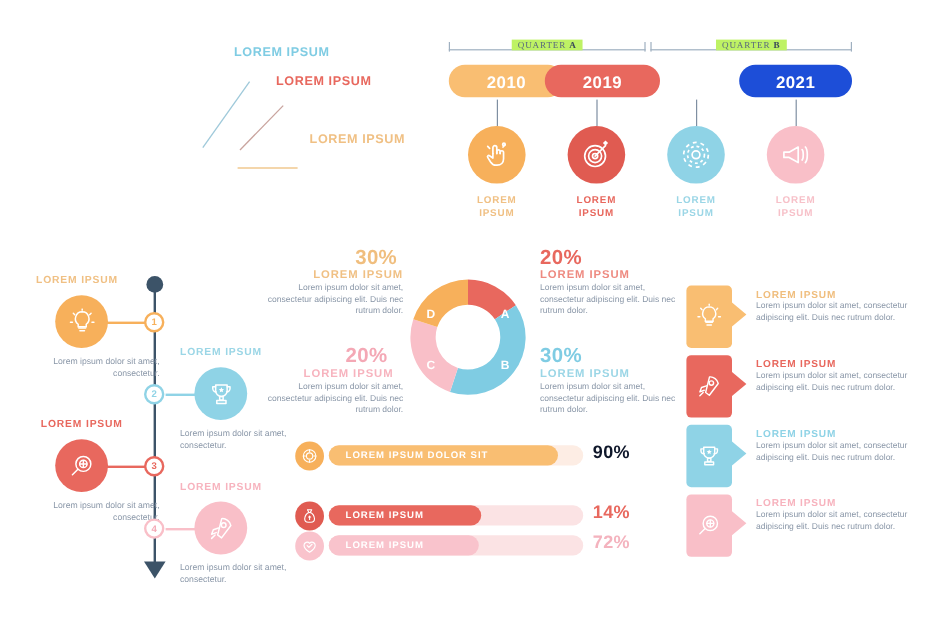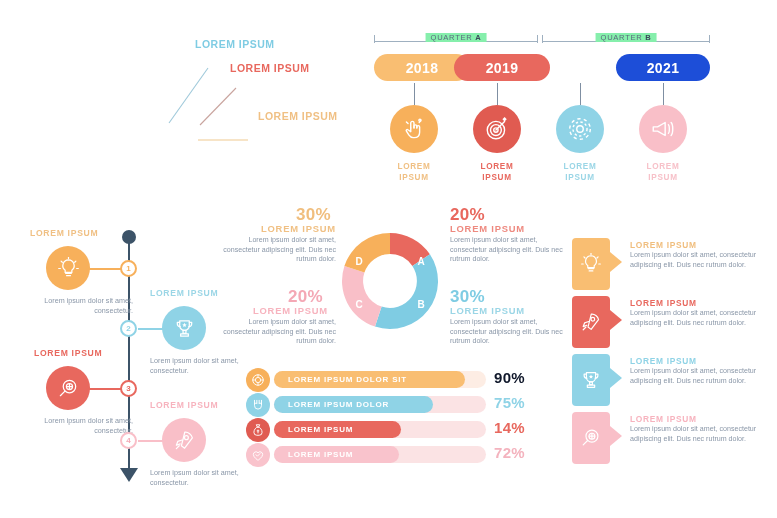--- a/index.html
+++ b/index.html
@@ -24,21 +24,21 @@
   .ring-label { font-size:10.5px; font-weight:bold; letter-spacing:.5px; white-space:nowrap; }
 
   
   #quarters { left: 374px; top: 30px; width: 336px; height: 175px; }
   .q-bracket { position:absolute; top:0; height:12px; }
   .q-bracket .bar { position:absolute; left:0; right:0; top:11px; height:1.2px; background:#9fb0c0; }
   .q-bracket .tick-l, .q-bracket .tick-r { position:absolute; top:5px; width:1.2px; height:8px; background:#9fb0c0; }
   .q-bracket .tick-l { left:0; } .q-bracket .tick-r { right:0; }
   .q-bracket .lbl {
     position:absolute; left:50%; transform:translateX(-50%); top:3px;
-    background:#86efac; padding:0 5px; font-size:7.6px; letter-spacing:.7px; color:#5b6b7d; white-space:nowrap;
+    background:#bef264; padding:0 5px; font-size:7.6px; letter-spacing:.7px; color:#5b6b7d; white-space:nowrap;font-family:Liberation Serif, serif;
   }
   .q-bracket .lbl b { color:#3b4a5a; }
 
   .pill {
     position:absolute; top:24px; height:27px;
     display:flex; align-items:center; justify-content:center;
     color:#fff; font-size:14px; font-weight:bold; letter-spacing:.4px;
   }
   .stem { position:absolute; width:1.3px; background:#7f8fa2; }
   .icon-circle {
@@ -119,21 +119,21 @@
       <div class="lbl"><span>QUARTER </span><b>A</b></div>
     </div>
     <div class="q-bracket" style="left:168px; width:168px;">
       <div class="bar"></div>
         <div class="tick-l"></div>
         <div class="tick-r"></div>
       <div class="lbl"><span>QUARTER </span><b>B</b></div>
     </div>
 
     <div class="pill" style="left:0;   width:96px; background:#F9BE72; border-radius:14px 14px 14px 14px; z-index:1;">
-        <span>2018</span>
+        <span>2010</span>
       </div>
     <div class="pill" style="left:80px; width:96px; background:#E8685E; border-radius:14px; z-index:2;">
         <span>2019</span>
       </div>
     <div class="pill" style="left:242px; width:94px; background:#1d4ed8; border-radius:14px; z-index:0;">
         <span>2021</span>
       </div>
 
     <div class="stem" style="left:40px;  top:53px; height:22px;"></div>
     <div class="stem" style="left:123px; top:53px; height:22px;"></div>
@@ -298,35 +298,20 @@
         </svg>
       </div>
       <div class="bar-track" style="background:#FDEDE4;">
         <div class="bar-fill" style="width:90%; background:#F9BE72;">
           <span>LOREM IPSUM DOLOR SIT</span>
         </div>
       </div>
       <div class="bar-pct" style="color:#0f172a;">90%</div>
     </div>
 
-    <div class="bar-row" style="top:25px;">
-      <div class="bar-icon" style="background:#8FD3E6;">
-        <svg width="14" height="14" viewBox="0 0 24 24" fill="none" stroke="#fff" stroke-width="1.6" stroke-linecap="round">
-          <path d="M6 4v9a6 6 0 0 0 12 0V4"></path>
-            <path d="M6 9h4 M14 9h4"></path>
-          <path d="M10 4v5 M14 4v5"></path>
-        </svg>
-      </div>
-      <div class="bar-track" style="background:#FBE3E4;">
-        <div class="bar-fill" style="width:75%; background:#8FD3E6;">
-          <span>LOREM IPSUM DOLOR</span>
-        </div>
-      </div>
-      <div class="bar-pct" style="color:#8FD3E6;">75%</div>
-    </div>
 
     <div class="bar-row" style="top:50px;">
       <div class="bar-icon" style="background:#E05B51;">
         <svg width="14" height="14" viewBox="0 0 24 24" fill="none" stroke="#fff" stroke-width="1.6" stroke-linejoin="round">
           <path d="M9 3h6l-2 4h-2z"></path>
           <path d="M12 7c-4 0-7 5-7 9a5 5 0 0 0 5 5h4a5 5 0 0 0 5-5c0-4-3-9-7-9z"></path>
           <path d="M12 12v5 M10.5 13.5h3" stroke-linecap="round"></path>
         </svg>
       </div>
       <div class="bar-track" style="background:#FBE3E4;">

